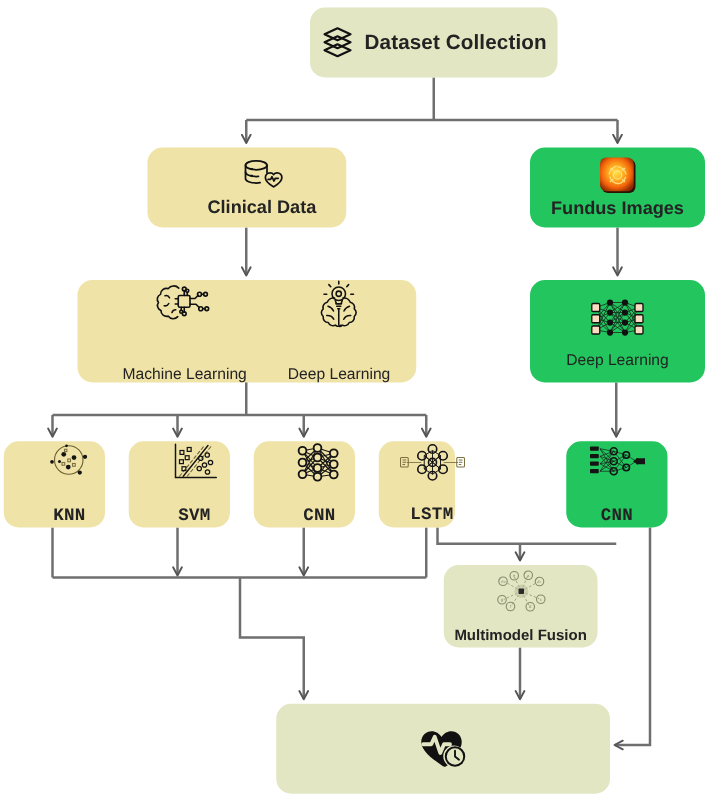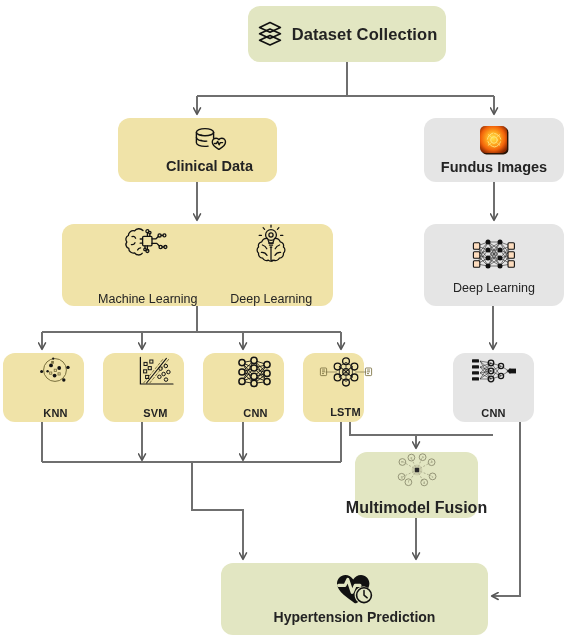--- a/index.html
+++ b/index.html
@@ -28,21 +28,21 @@
   }
   .node .label{
     line-height:1.15;
     white-space:nowrap;
   }
   .node .ico{display:block;line-height:0;}
 
   
   .c-olive{background:#e2e6c2;}
   .c-yellow{background:#f0e3a8;padding-left:24px;}
-  .c-peach{background:#e5e5e5;}
+  .c-peach{background:#22c55e;}
 
   
   #n-dataset{left:248px;top:6px;width:198px;height:56px;}
   #n-dataset .row{display:flex;align-items:center;gap:9px;}
   #n-dataset .label{font-size:16.5px;font-weight:bold;letter-spacing:.1px;}
 
   #n-clinical{left:118px;top:118px;width:159px;height:64px;}
   #n-clinical .label{font-size:14.5px;font-weight:600;margin-top:2px;}
 
   #n-fundus{left:424px;top:118px;width:140px;height:64px;}
@@ -54,24 +54,24 @@
   #n-mldl .label{font-size:12.5px;font-weight:500;margin-top:6px;}
 
   #n-dl2{left:424px;top:224px;width:140px;height:82px;}
   #n-dl2 .label{font-size:12.5px;font-weight:500;margin-top:5px;}
 
   #n-knn{left:3px;top:353px;width:81px;height:69px;}
   #n-svm{left:103px;top:353px;width:81px;height:69px;}
   #n-cnn1{left:203px;top:353px;width:81px;height:69px;}
   #n-lstm{left:303px;top:353px;width:61px;height:69px;}
   #n-cnn2{left:453px;top:353px;width:81px;height:69px;}
-  .algo .label{font-size:11px;font-weight:bold;margin-top:18px;letter-spacing:.2px;}
+  .algo .label{font-size:14px;font-weight:bold;margin-top:18px;letter-spacing:.2px;font-family:Liberation Mono, monospace;}
 
   #n-fusion{left:355px;top:452px;width:123px;height:66px;}
-  #n-fusion .label{font-size:16px;font-weight:600;margin-top:11px;text-align:right;}
+  #n-fusion .label{font-size:12px;font-weight:600;margin-top:11px;text-align:right;}
 
   #n-pred{left:221px;top:563px;width:267px;height:72px;}
   #n-pred .label{font-size:14px;font-weight:bold;margin-top:3px;}
 </style>
 </head>
 <body>
 
 <div id="stage">
 
   <svg id="edges" viewBox="0 0 581 642">
@@ -447,16 +447,15 @@
       <svg width="44" height="34" viewBox="0 0 44 34">
         <path d="M21.4 31 C15.2,26.4 4,19.6 4,11.6 C4,6.6 7.8,3 12.4,3 C15.6,3 18.6,4.8 20.2,7.6
                  C21.8,4.8 24.8,3 28,3 C32.6,3 36.4,6.6 36.4,11.6 C36.4,13.2 36,14.7 35.3,16.1
                  C33.9,15 32.1,14.4 30.2,14.4 C25.4,14.4 21.6,18.2 21.6,23 C21.6,25.9 23,28.5 25.2,30.1
                  C24,30.9 22.8,31.9 21.4,31 Z" fill="#111"></path>
         <path d="M5.6 13.4 H12 L14.8 7.4 L19.2 20.4 L22.2 13.4 H27" fill="none" stroke="#e2e6c2" stroke-width="3.1" stroke-linejoin="round" stroke-linecap="round"></path>
         <circle cx="31" cy="23.2" r="7.4" fill="#e2e6c2" stroke="#111" stroke-width="1.6"></circle>
         <path d="M31 18.6 V23.2 L34.2 25.8" fill="none" stroke="#111" stroke-width="1.5" stroke-linecap="round"></path>
       </svg>
     </span>
-    <span class="label">Hypertension Prediction</span>
   </div>
 
 </div>
 
 </body></html>

